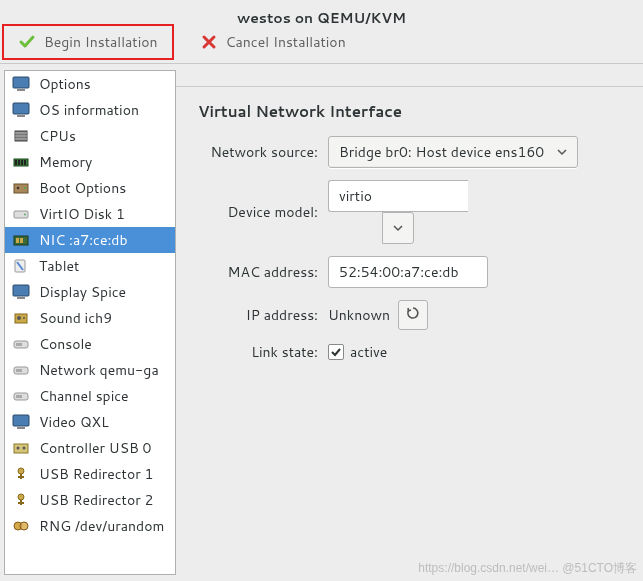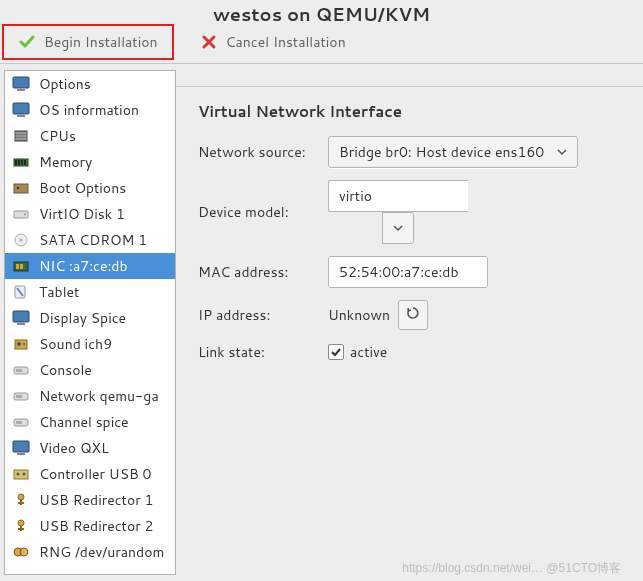--- a/index.html
+++ b/index.html
@@ -11,22 +11,22 @@
     background: #ededed;
     width: 643px;
     height: 581px;
     overflow: hidden;
   }
   .titlebar {
     height: 20px;
     text-align: center;
     font-weight: bold;
     color: #2e3436;
-    padding-top: 1px;
-    font-size: 18px;
+    padding-top: 8px;
+    font-size: 14px;
   }
   .toolbar {
     height: 44px;
     display: flex;
     align-items: center;
     border-bottom: 1px solid #c8c8c8;
     padding: 0 2px;
     gap: 0;
   }
   .tool-btn {
@@ -78,20 +78,21 @@
     font-size: 15px;
     font-weight: bold;
   }
   .form-row {
     display: flex;
     align-items: center;
     margin-bottom: 12px;
   }
   .form-label {
     width: 130px;
+    text-align: right;
     padding-right: 10px;
     color: #2e3436;
   }
   .combo {
     display: flex;
     align-items: center;
     background: #f4f4f3;
     border: 1px solid #b4b4b4;
     border-radius: 3px;
     height: 32px;
@@ -121,21 +122,21 @@
     background:#f4f4f3; border:1px solid #b4b4b4; border-radius:3px;
     height:30px; width:30px; display:flex; align-items:center; justify-content:center;
     margin-left: 8px;
   }
   .check {
     width:16px; height:16px; border:1px solid #8a8a8a; border-radius:2px;
     display:inline-flex; align-items:center; justify-content:center;
     background:#fff; margin-right:6px;
   }
   .watermark {
-    position:absolute; right:22px; bottom:4px; color:#bdbdbd; font-size:12px;
+    position:absolute; right:6px; bottom:4px; color:#bdbdbd; font-size:12px;
     font-family: sans-serif; pointer-events:none;
   }
 </style>
 </head>
 <body>
 
 <div class="titlebar">westos on QEMU/KVM</div>
 
 <div class="toolbar">
   <div class="tool-btn highlight-red">
@@ -209,29 +210,20 @@
       </div>
       <div class="sidebar-item">
         <span class="dev-ico">
           <svg width="20" height="16" viewBox="0 0 20 16">
             <rect x="3" y="5" width="14" height="7" rx="1" fill="#ddd" stroke="#999"></rect>
             <circle cx="14" cy="8.5" r="1" fill="#6a6"></circle>
           </svg>
         </span>
         <span>VirtIO Disk 1</span>
       </div>
-      <div class="sidebar-item">
-        <span class="dev-ico">
-          <svg width="20" height="16" viewBox="0 0 20 16">
-            <circle cx="10" cy="8" r="6" fill="#eee" stroke="#aaa"></circle>
-            <circle cx="10" cy="8" r="1.5" fill="#aaa"></circle>
-          </svg>
-        </span>
-        <span>SATA CDROM 1</span>
-      </div>
       <div class="sidebar-item selected">
         <span class="dev-ico">
           <svg width="20" height="16" viewBox="0 0 20 16">
             <rect x="3" y="4" width="14" height="9" fill="#3a6a3a" stroke="#1a3a1a"></rect>
             <rect x="5" y="6" width="3" height="5" fill="#c9a94a"></rect>
             <rect x="9" y="6" width="3" height="5" fill="#c9a94a"></rect>
           </svg>
         </span>
         <span>NIC :a7:ce:db</span>
       </div>

